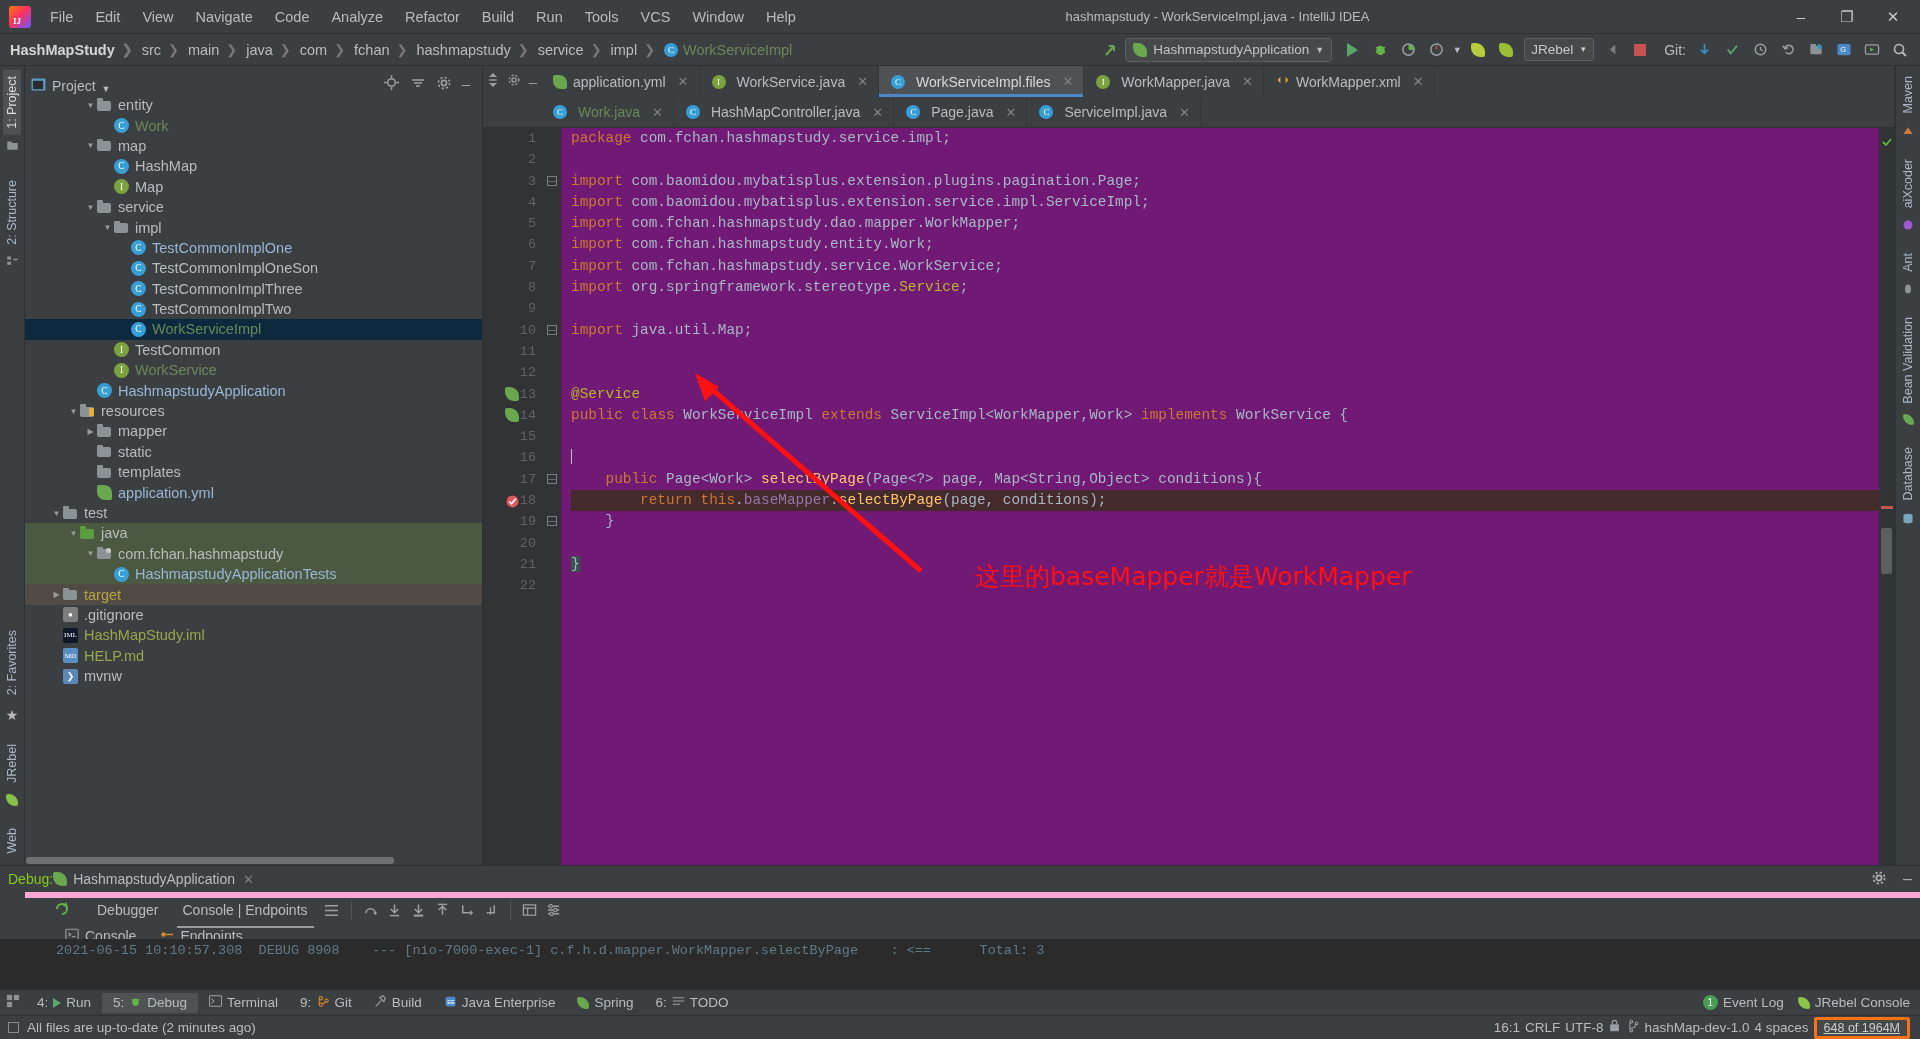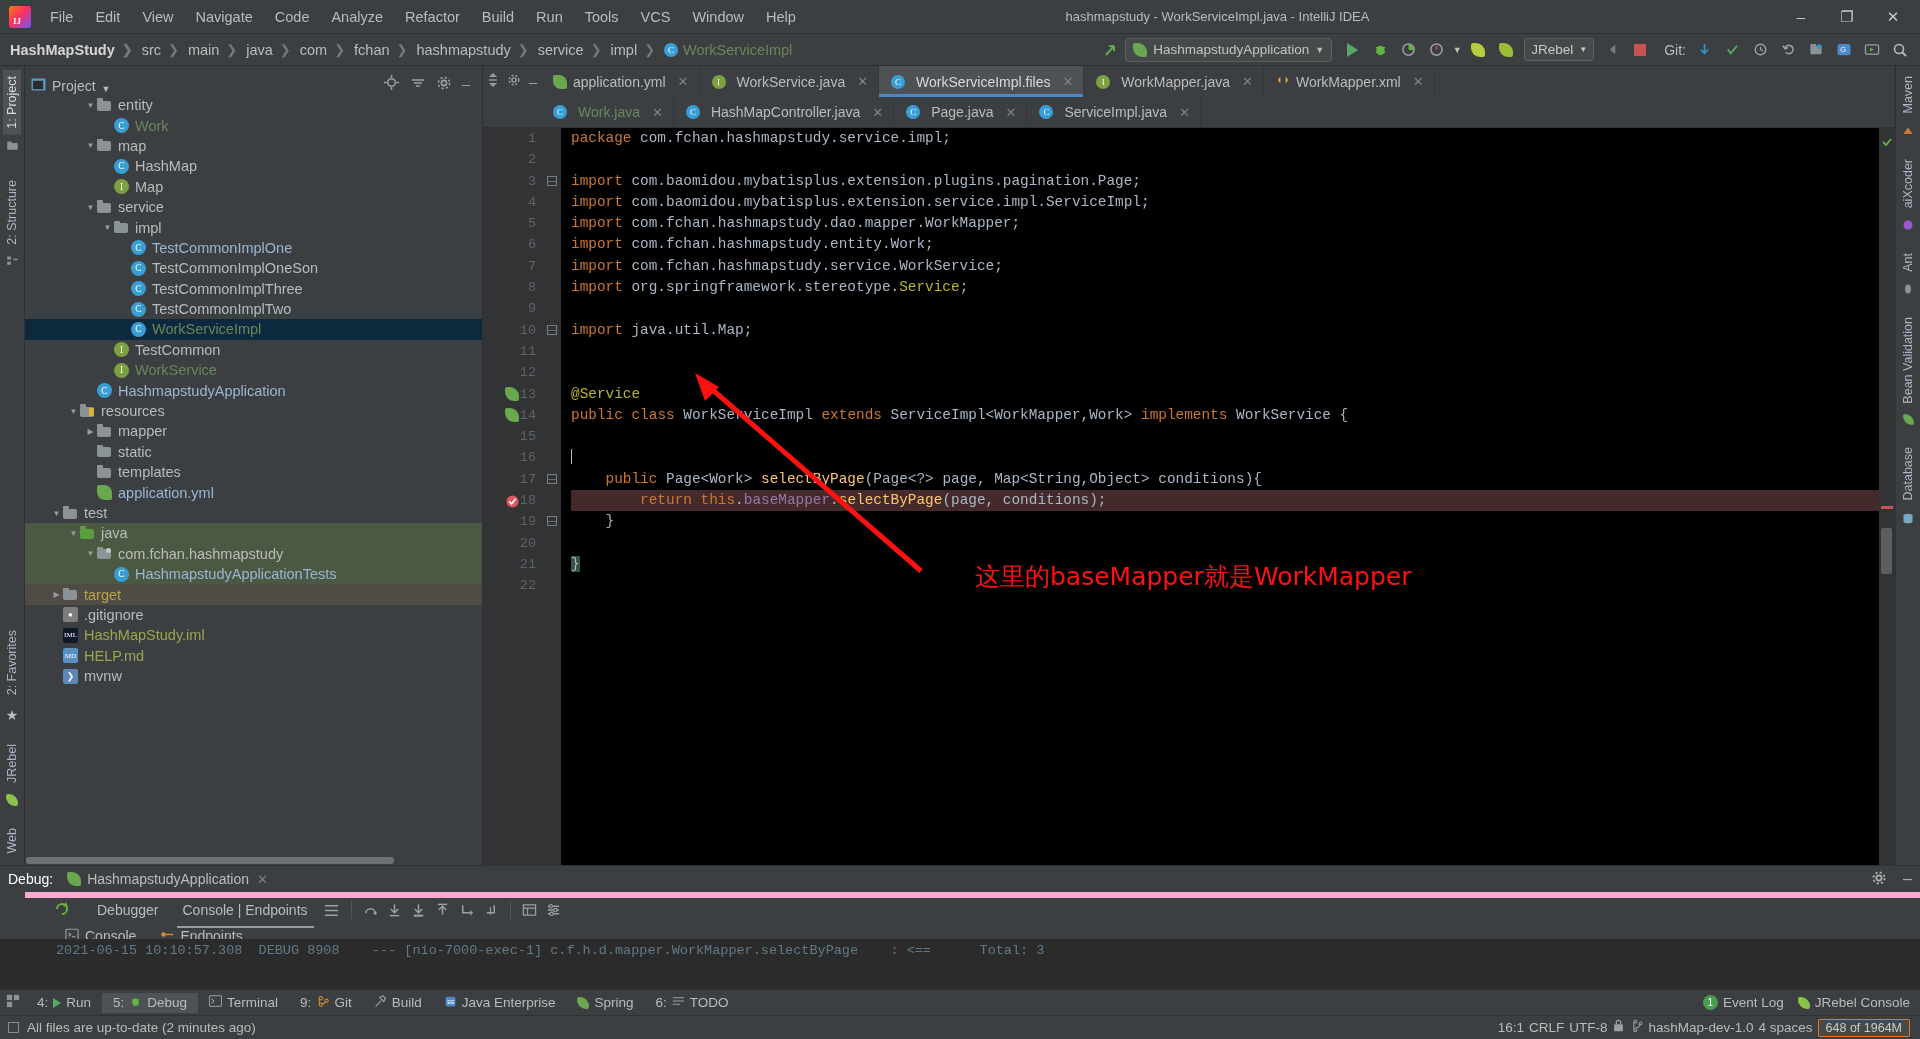--- a/index.html
+++ b/index.html
@@ -116,38 +116,38 @@
   .tab .x { color:#7f8385; font-size:13px; margin-left:6px;}
   .tab .yml { width:14px;height:14px;background:#6aa84f;border-radius:2px 8px 2px 8px;}
   .tab-grow { flex:1; border-bottom:0;}
 
   .code-wrap { flex:1; display:flex; min-height:0; position:relative; background:#2b2b2b;}
   .gutter { width:62px; flex:0 0 62px; background:#313335; position:relative; }
   .gline { height:21.3px; line-height:21.3px; text-align:right; padding-right:9px; color:#606366; font-size:13.5px; font-family:"Liberation Mono", monospace;}
   .fold { width:16px;flex:0 0 16px;background:#313335;position:relative;}
   .code {
     flex:1; position:relative; font-family:"Liberation Mono", monospace; font-size:14.4px;
-    color:#a9b7c6; padding-left:10px; overflow:hidden; background:#000000;
+    color:#a9b7c6; padding-left:10px; overflow:hidden; background:#701a75;
   }
   .cl { height:21.3px; line-height:21.3px; white-space:pre; }
   .cl.bp { background:#442a2a; }
   .kw { color:#cc7832; }
   .ann { color:#bbb529; }
   .fn  { color:#ffc66d; }
   .fld { color:#9876aa; }
   .caret-line { display:inline-block;width:1px;height:15px;background:#bbb;vertical-align:-3px;}
   .brace-hl { background:#3b514d; }
   .errstripe { width:16px; flex:0 0 16px; background:#313335; position:relative;}
 
   .anno { position:absolute; color:#ff1111; font-size:25px; font-family:"DejaVu Sans", sans-serif; white-space:nowrap; }
 
   
   .debugpanel { background:#3c3f41; flex:0 0 auto; display:flex;flex-direction:column; border-top:1px solid #2e3133;}
   .debug-head { height:26px; display:flex;align-items:center;padding:0 8px;flex:0 0 26px;font-size:14px;}
-  .debug-head .lbl { color:#ffffff; margin-right:14px;}
+  .debug-head .lbl { color:#84cc16; }
   .debug-head .cfg { display:flex;align-items:center;gap:6px;color:#bbb;}
   .debug-head .x { color:#808080; margin-left:8px;font-size:13px;}
   .debug-head .right { margin-left:auto;display:flex;gap:16px;align-items:center;}
   .debug-toolbar { height:30px;display:flex;align-items:center;gap:0;padding-left:28px;flex:0 0 30px;border-top:6px solid #f9a8d4;}
   .dtab { padding:4px 12px;font-size:14px;color:#bbb;position:relative;}
   .dtab.active:after{content:"";position:absolute;left:6px;right:6px;bottom:-6px;height:2px;background:#9a9a9a;}
   .dsep { width:1px;height:18px;background:#555;margin:0 7px;}
   .dicon { width:24px;height:22px;display:flex;align-items:center;justify-content:center;color:#9aa0a3;font-size:13px;}
   .debug-sub { height:28px;display:flex;align-items:center;gap:0;padding-left:28px;flex:0 0 28px;}
   .subtab { display:flex;align-items:center;gap:6px;padding:3px 12px;font-size:14px;color:#bbb;}
@@ -160,21 +160,21 @@
   .twb { display:flex;align-items:center;gap:5px;padding:2px 11px;}
   .twb.active { background:#4e5254; }
   .twb .num { color:#bbb; }
   .twb-right { margin-left:auto;display:flex;align-items:center;gap:14px;padding-right:10px;}
   .greenbadge{width:15px;height:15px;border-radius:50%;background:#499c54;color:#fff;font-size:10px;display:flex;align-items:center;justify-content:center;}
 
   
   .statusbar { height:24px;background:#3c3f41;display:flex;align-items:center;flex:0 0 24px;font-size:13.5px;color:#bbb;border-top:1px solid #2e3133;}
   .sb-left { display:flex;align-items:center;gap:8px;padding-left:8px;}
   .sb-right { margin-left:auto;display:flex;align-items:center;gap:5px;padding-right:10px;}
-  .memory { border:1px solid #f97316;padding:1px 7px;border-radius:2px;font-size:12.5px;color:#ccc;background:#45494a;}
+  .memory { border:3px solid #f97316;padding:1px 7px;border-radius:2px;font-size:12.5px;color:#ccc;background:#45494a;text-decoration:underline;}
   .checkbox-sq{width:11px;height:11px;border:1px solid #8c8c8c;display:inline-block;}
   .play-tri{width:0;height:0;border-left:11px solid #59a869;border-top:7px solid transparent;border-bottom:7px solid transparent;}
   .stop-sq{width:12px;height:12px;background:#c75450;}
   .leaf-ic{width:14px;height:14px;background:#6aa84f;border-radius:2px 9px 2px 9px;display:inline-block;}
 </style>
 </head>
 <body>
 
 <div class="app">
 

